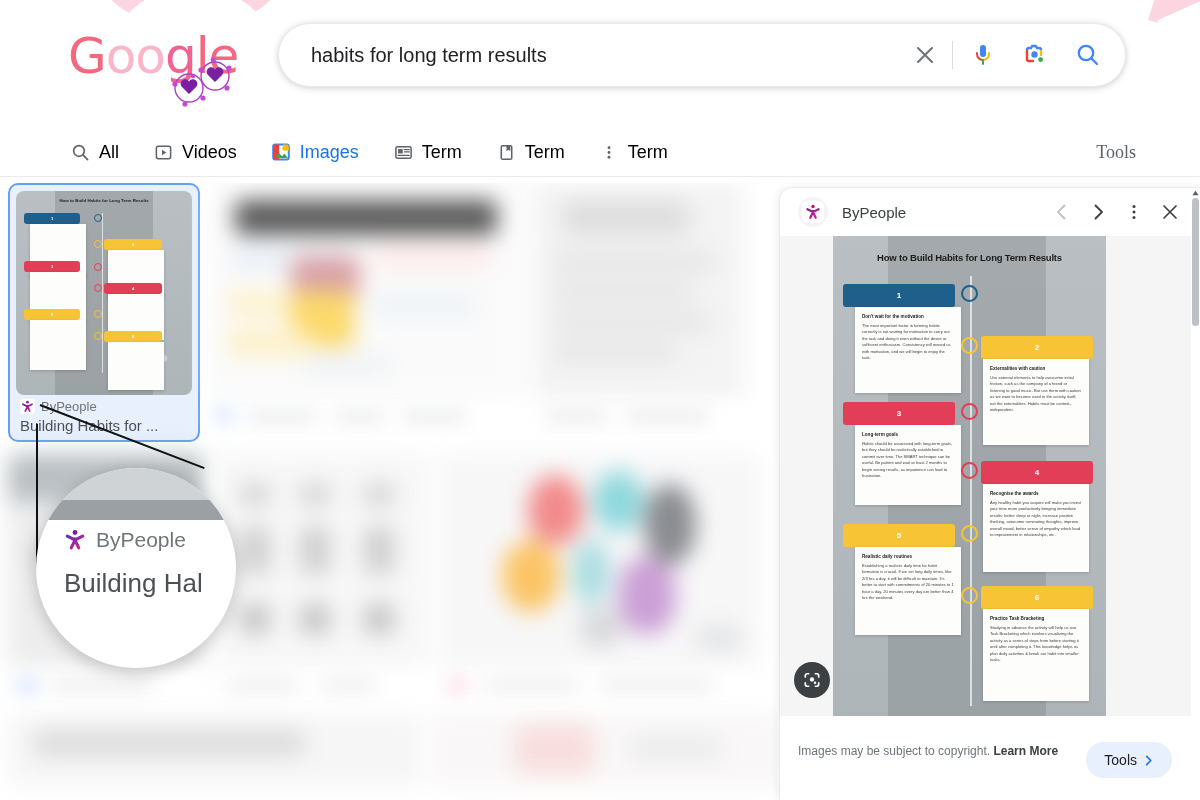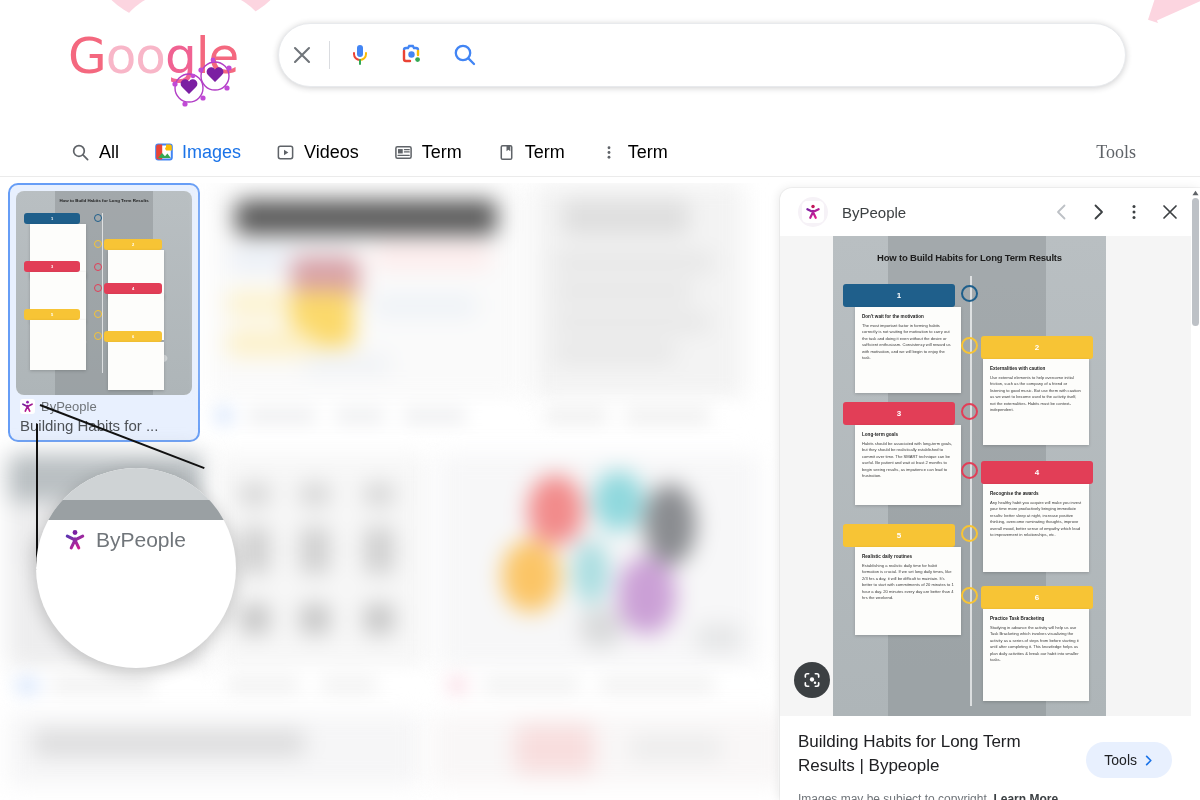--- a/index.html
+++ b/index.html
@@ -224,20 +224,21 @@
         <circle cx="40" cy="44" r="2.6" fill="#c14ad6"></circle>
           <circle cx="38" cy="16" r="2.6" fill="#c14ad6"></circle>
         <circle cx="66" cy="14" r="2.6" fill="#c14ad6"></circle>
           <circle cx="64" cy="34" r="2.6" fill="#c14ad6"></circle>
         <circle cx="50" cy="6" r="2.4" fill="#c14ad6"></circle>
           <circle cx="30" cy="22" r="2.2" fill="#c14ad6"></circle>
       </svg>
     </div>
 
     <div class="searchbar">
+      <input class="search-input" value="habits for long term results" placeholder="Search" style="">
       <div class="sb-icon clear-x">
         <svg width="24" height="24" viewBox="0 0 24 24">
             <path d="M5 5 L19 19 M19 5 L5 19" stroke="#70757a" stroke-width="2.1" fill="none" stroke-linecap="round"></path>
           </svg>
       </div>
       <div class="vdivider"></div>
       <div class="sb-icon mic-btn">
         <svg width="24" height="26" viewBox="0 0 24 26">
           <path d="M12 3 a3 3 0 0 1 3 3 v6 a3 3 0 0 1 -6 0 V6 a3 3 0 0 1 3 -3z" fill="#4285f4"></path>
           <path d="M12 3 a3 3 0 0 0 -3 3 v3 h6 V6 a3 3 0 0 0 -3 -3z" fill="#fbbc05" opacity="0"></path>
@@ -270,41 +271,41 @@
       <div class="tab">
         <span class="tab-ico">
           <svg width="19" height="19" viewBox="0 0 20 20">
               <circle cx="8.4" cy="8.4" r="5.6" stroke="#5f6368" stroke-width="1.8" fill="none"></circle>
               <path d="M12.6 12.6 L17.5 17.5" stroke="#5f6368" stroke-width="1.8" stroke-linecap="round"></path>
             </svg>
         </span>
         <span>All</span>
       </div>
 
+      <div class="tab">
+        <span class="tab-ico">
+          <svg width="19" height="19" viewBox="0 0 20 20">
+              <rect x="2.5" y="3.5" width="15" height="13" rx="2" stroke="#5f6368" stroke-width="1.6" fill="none"></rect>
+              <path d="M8.4 7 L13 10 L8.4 13 z" fill="#5f6368"></path>
+            </svg>
+        </span>
+        <span>Videos</span>
+      </div>
+
       <div class="tab active">
         <span class="tab-ico">
           <svg width="20" height="20" viewBox="0 0 20 20">
             <rect x="2.2" y="2.5" width="15.6" height="15" rx="2" fill="#fff" stroke="#4285f4" stroke-width="2"></rect>
             <path d="M2.2 4.5 a2 2 0 0 1 2-2 h4 v15 h-4 a2 2 0 0 1 -2 -2z" fill="#ea4335"></path>
             <path d="M16 2.5 h-4 v6 l5.8 0 v-4 a2 2 0 0 0 -1.8 -2z" fill="#fbbc05"></path>
             <path d="M4 16 l4-5 3 3.2 2.4-2.6 3.4 4.4 z" fill="#34a853"></path>
             <circle cx="12.6" cy="6.4" r="1.5" fill="#fbbc05"></circle>
           </svg>
         </span>
         <span>Images</span>
-      </div>
-
-      <div class="tab">
-        <span class="tab-ico">
-          <svg width="19" height="19" viewBox="0 0 20 20">
-              <rect x="2.5" y="3.5" width="15" height="13" rx="2" stroke="#5f6368" stroke-width="1.6" fill="none"></rect>
-              <path d="M8.4 7 L13 10 L8.4 13 z" fill="#5f6368"></path>
-            </svg>
-        </span>
-        <span>Videos</span>
       </div>
 
       <div class="tab">
         <span class="tab-ico">
           <svg width="19" height="19" viewBox="0 0 20 20">
               <rect x="2" y="4" width="16" height="12" rx="1.6" stroke="#5f6368" stroke-width="1.6" fill="none"></rect>
               <rect x="4.2" y="6.4" width="5" height="4.6" fill="#5f6368"></rect>
               <path d="M11 7h5M11 9.4h5M4.2 13h11.8" stroke="#5f6368" stroke-width="1.4" stroke-linecap="round"></path>
             </svg>
         </span>
@@ -503,20 +504,21 @@
         <path d="M3 6.5 L10 10 L17 6.5 M6.6 17.2 L10 10 L13.4 17.2" stroke="url(#gx2)" stroke-width="2.8" fill="none" stroke-linecap="round"></path>
         <defs>
             <linearGradient id="gx2" x1="0" y1="0" x2="1" y2="1">
               <stop offset="0" stop-color="#5e35b1"></stop>
               <stop offset="1" stop-color="#d81b8c"></stop>
             </linearGradient>
           </defs>
       </svg>
       <span class="mag-sitename">ByPeople</span>
     </div>
+    <div class="mag-title">Building Hal</div>
   </div>
 
   <div class="panel">
 
     <div class="panel-head">
       <span class="panel-fav">
         <span class="panel-fav-inner">
           <svg width="16" height="16" viewBox="0 0 20 20">
             <circle cx="10" cy="3.2" r="2.2" fill="#c2185b"></circle>
             <path d="M3 6.5 L10 10 L17 6.5 M6.6 17.2 L10 10 L13.4 17.2" stroke="url(#gx3)" stroke-width="2.8" fill="none" stroke-linecap="round"></path>
@@ -612,21 +614,20 @@
           <path d="M16 4.5 h2 a2 2 0 0 1 2 2 v2" stroke="#fff" stroke-width="2" fill="none" stroke-linecap="round"></path>
           <path d="M4 15.5 v2 a2 2 0 0 0 2 2 h2" stroke="#fff" stroke-width="2" fill="none" stroke-linecap="round"></path>
           <path d="M20 15.5 v2 a2 2 0 0 1 -2 2 h-2" stroke="#fff" stroke-width="2" fill="none" stroke-linecap="round"></path>
           <circle cx="12" cy="11.4" r="2.6" fill="#fff"></circle>
           <circle cx="15.6" cy="15.2" r="1.5" fill="#fff"></circle>
         </svg>
       </div>
     </div>
 
     <div class="panel-foot">
-      <div class="panel-title">Building Habits for Long Term Results | Bypeople</div>
       <div class="visit-btn">
         <span>Tools</span>
         <svg width="11" height="11" viewBox="0 0 12 12">
             <path d="M4 1.5 L8.5 6 L4 10.5" stroke="#1a73e8" stroke-width="1.8" fill="none" stroke-linecap="round" stroke-linejoin="round"></path>
           </svg>
       </div>
       <div class="copyright">
         <span>Images may be subject to copyright.</span>
         <b>Learn More</b>
       </div>

